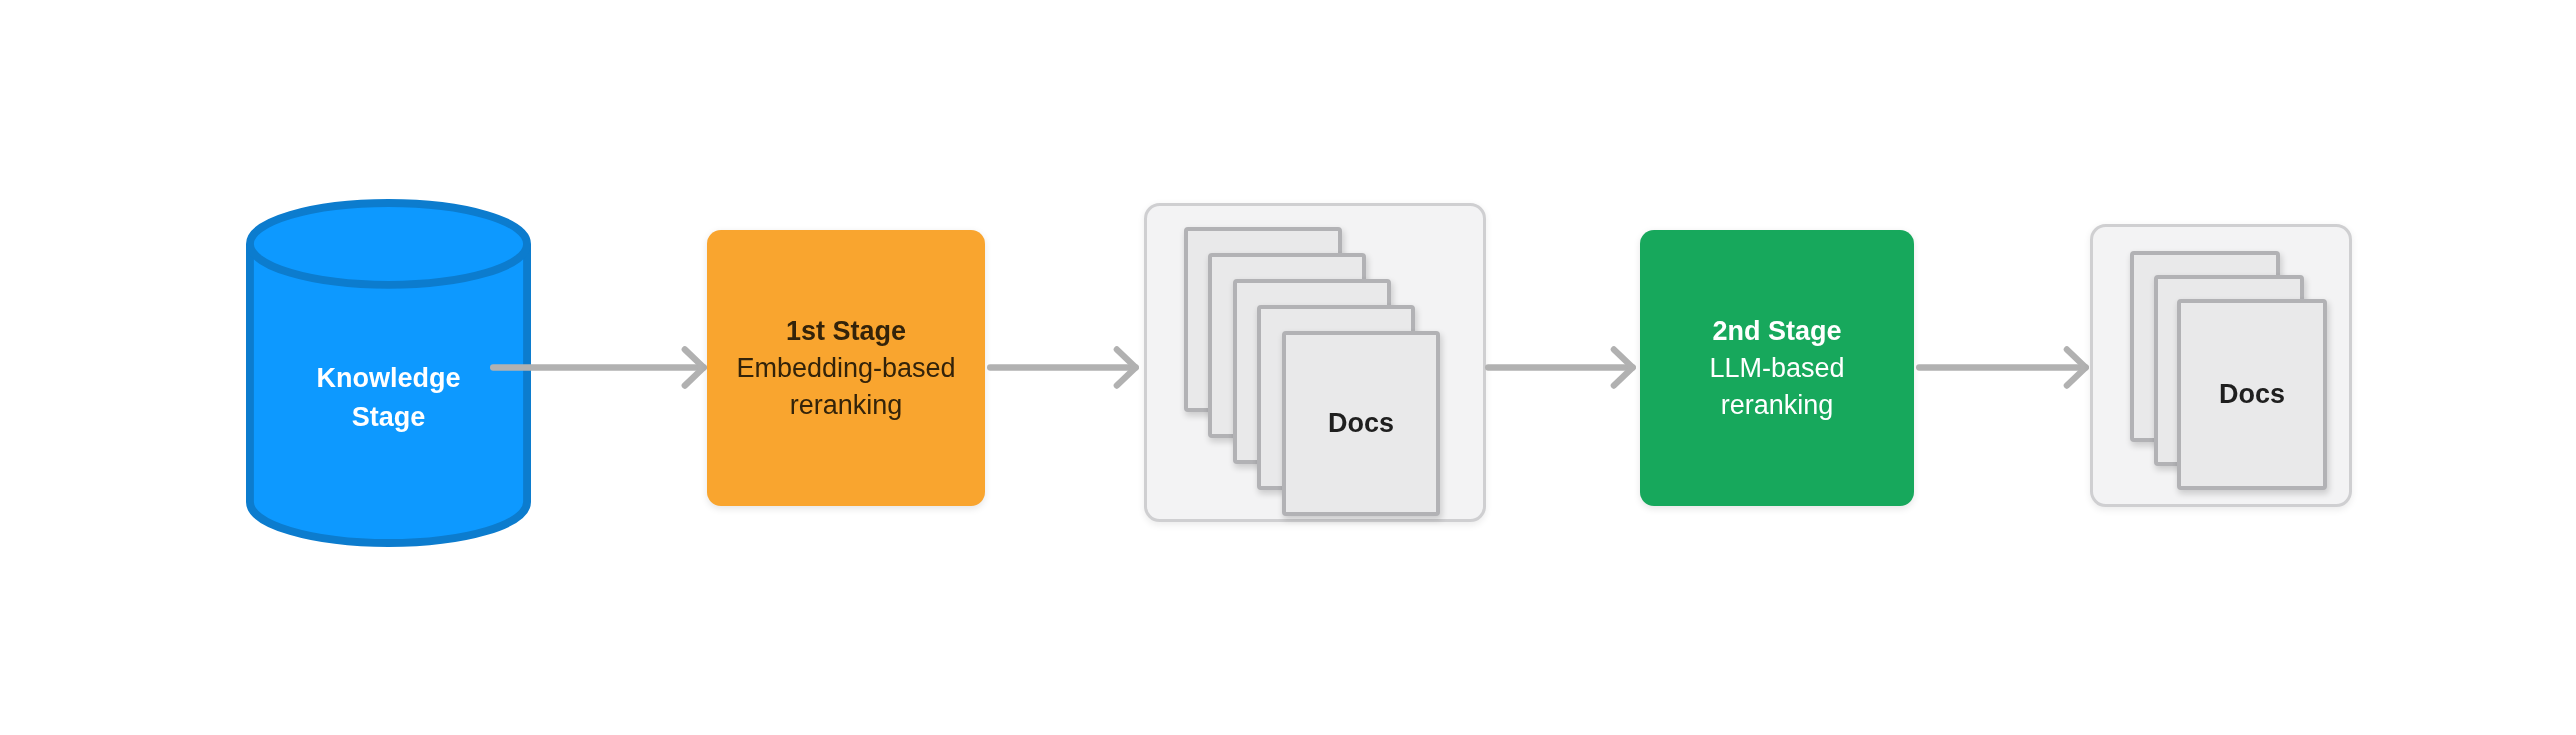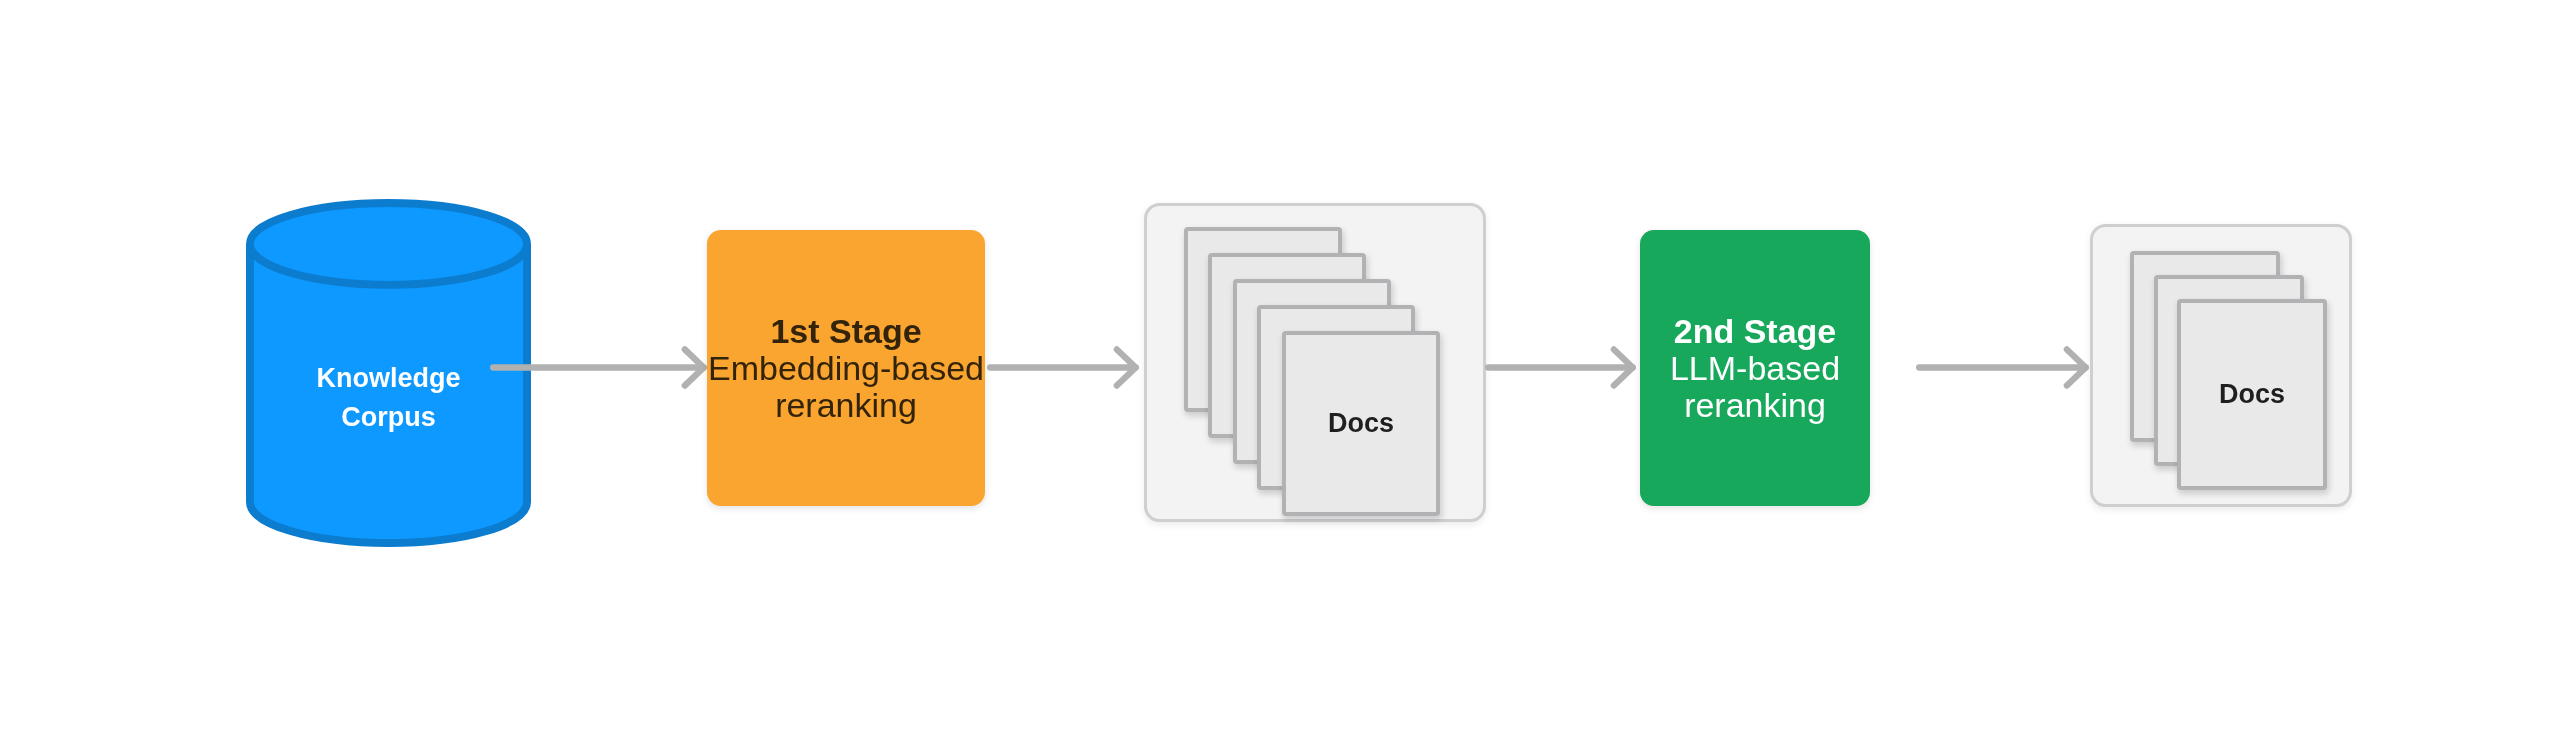--- a/index.html
+++ b/index.html
@@ -41,31 +41,31 @@
   }
 
   
   .stage-box {
     border-radius: 14px;
     display: flex;
     flex-direction: column;
     align-items: center;
     justify-content: center;
     text-align: center;
-    font-size: 34px;
+    font-size: 27px;
     line-height: 37px;
     box-shadow: 0 2.4px 7px rgba(0,0,0,0.10);
   }
   .stage1 {
     left: 707px; top: 230px; width: 278px; height: 276px;
     background: var(--stage1-fill, #F9A52F);
     color: var(--stage1-text, #33230A);
   }
   .stage2 {
-    left: 1640px; top: 230px; width: 230px; height: 276px;
+    left: 1640px; top: 230px; width: 274px; height: 276px;
     background: var(--stage2-fill, #17A85C);
     color: var(--stage2-text, #ffffff);
   }
   .stage-title { font-weight: bold; }
 
   
   .docs-panel {
     box-sizing: border-box;
     background: var(--panel-fill, #F3F3F4);
     border: 3.9px solid var(--panel-stroke, #CFCFD1);
@@ -108,21 +108,21 @@
 
 <div class="canvas">
 
   <div class="abs cylinder-wrap">
     <svg width="285" height="348" viewBox="0 0 362 442">
       <path class="cylinder-body" d="M5 57 L5 385 A176 52 0 0 0 357 385 L357 57"></path>
       <ellipse class="cylinder-body" cx="181" cy="57" rx="176" ry="52"></ellipse>
     </svg>
     <div class="cylinder-label">
       <span>Knowledge</span>
-      <span>Corpus</span>
+      <span>Stage</span>
     </div>
   </div>
 
   <svg class="abs arrow" style="left:490px; top:328px;" width="220" height="79" viewBox="0 0 279 100">
     <line class="arrow-stroke" x1="4" y1="50" x2="271" y2="50"></line>
     <polyline class="arrow-stroke" points="247,27 271,50 247,73"></polyline>
   </svg>
 
   <div class="abs stage-box stage1">
     <span class="stage-title">1st Stage</span>

